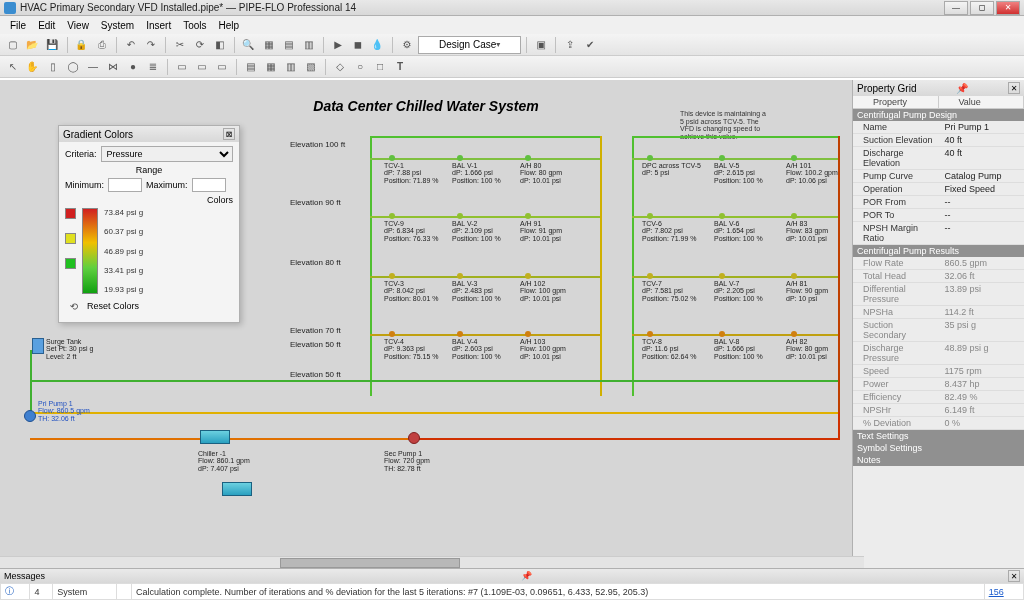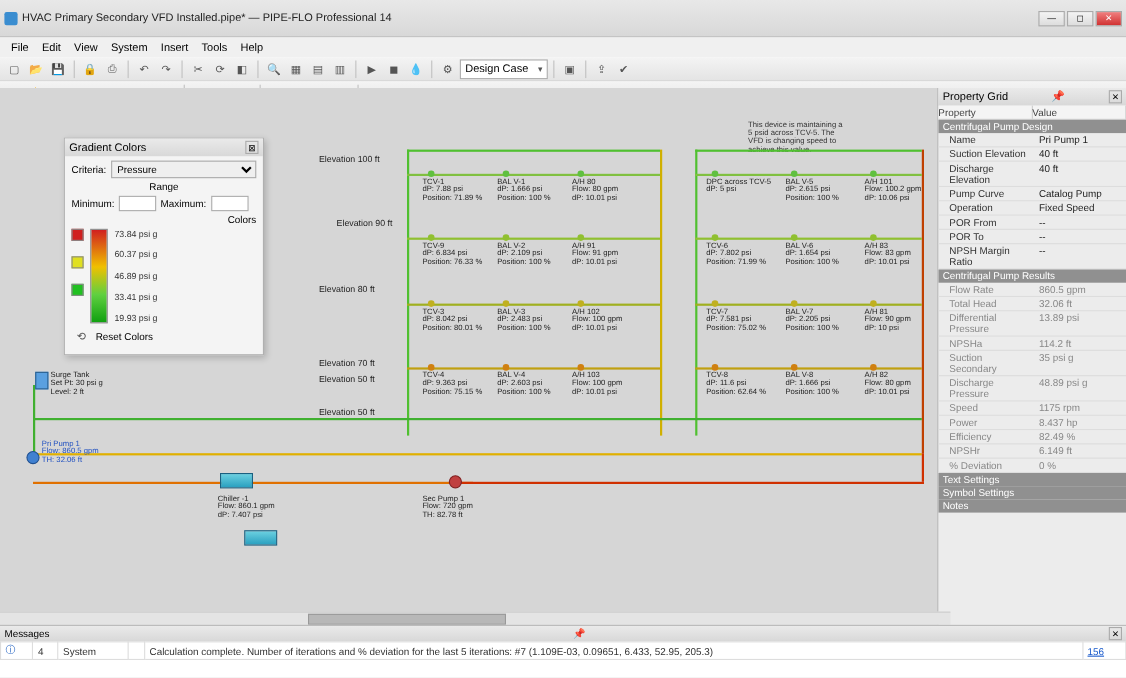--- a/index.html
+++ b/index.html
@@ -1,34 +1,34 @@
 <!DOCTYPE html>
 <html><head>
 <meta charset="utf-8">
 <style>
 * { margin: 0; padding: 0; box-sizing: border-box; font-family: "Segoe UI", Tahoma, sans-serif; }
 body { width: 1024px; height: 616px; background: #fff; overflow: hidden; font-size: 11px; position: relative; }
 
 
-.titlebar { height: 34px; background: linear-gradient(#e8e8e8,#d8d8d8); display: flex; align-items: center; padding: 0 4px; border-bottom: 1px solid #b0b0b0; }
+.titlebar { height: 16px; background: linear-gradient(#e8e8e8,#d8d8d8); display: flex; align-items: center; padding: 0 4px; border-bottom: 1px solid #b0b0b0; }
 .titlebar .icon { width: 12px; height: 12px; background: #3a8dd0; margin-right: 4px; border-radius: 2px; }
 .titlebar .title { flex: 1; font-size: 10px; color: #222; }
 .winbtns { display: flex; gap: 2px; }
 .winbtn { width: 24px; height: 14px; background: linear-gradient(#f4f4f4,#ddd); border: 1px solid #aaa; display: flex; align-items: center; justify-content: center; font-size: 8px; }
 .winbtn.close { background: linear-gradient(#f08080,#d03030); color: #fff; }
 
 
 .menubar { height: 18px; background: #f0f0f0; display: flex; align-items: center; padding: 0 4px; font-size: 10px; }
 .menubar span { padding: 0 6px; cursor: default; }
 
 
 .toolbar { height: 22px; background: linear-gradient(#f4f4f4,#e4e4e4); border-bottom: 1px solid #ccc; display: flex; align-items: center; padding: 0 4px; gap: 2px; }
 .tbbtn { width: 18px; height: 18px; border: 1px solid transparent; display: inline-flex; align-items: center; justify-content: center; font-size: 10px; color: #555; }
 .tbsep { width: 1px; height: 16px; background: #c0c0c0; margin: 0 3px; }
-.tbcombo { height: 18px; font-size: 10px; border: 1px solid #aaa; background: #fff; padding: 0 4px; min-width: 80px; display: inline-flex; align-items: center; }
+.tbcombo { height: 18px; font-size: 10px; border: 1px solid #aaa; background: #fff; padding: 0 20px; min-width: 80px; display: inline-flex; align-items: center; }
 .tbcombo::after { content: "▾"; margin-left: auto; font-size: 8px; color: #555; }
 
 
 .main { position: absolute; top: 80px; left: 0; right: 0; bottom: 48px; display: flex; }
 .canvas-wrap { flex: 1; background: #d6d6d6; position: relative; overflow: hidden; }
 .canvas-title { position: absolute; top: 18px; left: 50%; transform: translateX(-50%); font-weight: bold; font-style: italic; font-size: 14px; color: #000; }
 .canvas-note { position: absolute; top: 30px; left: 680px; font-size: 7px; color: #333; width: 90px; line-height: 1.1; }
 
 
 .hline { position: absolute; height: 2px; }
@@ -52,21 +52,21 @@
 .gpanel select, .gpanel input { font-size: 9px; padding: 1px; border: 1px solid #aaa; }
 .swatch { width: 11px; height: 11px; border: 1px solid #888; }
 .gradbar { width: 16px; height: 86px; background: linear-gradient(to bottom, #d02020 0%, #f0c000 40%, #60d040 70%, #10a010 100%); border: 1px solid #888; }
 .gvals { display: flex; flex-direction: column; justify-content: space-between; height: 86px; font-size: 8px; color: #333; }
 
 
 .propgrid { width: 172px; background: #ececec; border-left: 1px solid #b0b0b0; font-size: 9px; overflow: auto; }
 .propgrid .hdr { background: linear-gradient(#eaeaea,#d8d8d8); padding: 2px 4px; font-size: 10px; display: flex; align-items: center; }
 .propgrid .hdr .x { margin-left: auto; border: 1px solid #aaa; width: 12px; height: 12px; display: flex; align-items: center; justify-content: center; font-size: 8px; }
 .propgrid .cols { display: flex; background: #f4f4f4; border-bottom: 1px solid #ccc; }
-.propgrid .cols span { flex: 1; padding: 1px 0; border-right: 1px solid #ccc; color: #444; }
+.propgrid .cols span { flex: 1; padding: 1px 20px; border-right: 1px solid #ccc; color: #444; }
 .pgrp { background: #909090; color: #fff; padding: 1px 4px; font-size: 9px; }
 .prow { display: flex; border-bottom: 1px solid #ddd; }
 .prow .pk { flex: 1; padding: 1px 2px 1px 10px; color: #333; }
 .prow .pv { flex: 1; padding: 1px 4px; color: #222; }
 .prow.dim .pk, .prow.dim .pv { color: #888; }
 
 
 .messages { position: absolute; left: 0; right: 0; bottom: 0; height: 48px; background: #fff; border-top: 1px solid #b0b0b0; font-size: 9px; }
 .messages .mhdr { background: linear-gradient(#eaeaea,#d8d8d8); padding: 1px 4px; display: flex; align-items: center; }
 .messages .mhdr .x { margin-left: auto; border: 1px solid #aaa; width: 12px; height: 12px; display: flex; align-items: center; justify-content: center; font-size: 8px; }
@@ -160,24 +160,25 @@
   <div class="tbbtn">◇</div>
   <div class="tbbtn">○</div>
   <div class="tbbtn">□</div>
   <div class="tbbtn">
       <b>T</b>
     </div>
 </div>
 
 <div class="main">
   <div class="canvas-wrap">
+    <div class="canvas-title">Data Center Chilled Water System</div>
     <div class="canvas-note">This device is maintaining a 5 psid across TCV-5. The VFD is changing speed to achieve this value.</div>
 
     <div class="elabel" style="left:290px;top:60px">Elevation 100 ft</div>
-    <div class="elabel" style="left:306px;top:118px">Elevation 90 ft</div>
+    <div class="elabel" style="left:290px;top:118px">Elevation 90 ft</div>
     <div class="elabel" style="left:290px;top:178px">Elevation 80 ft</div>
     <div class="elabel" style="left:290px;top:246px">Elevation 70 ft</div>
     <div class="elabel" style="left:290px;top:260px">Elevation 50 ft</div>
     <div class="elabel" style="left:290px;top:290px">Elevation 50 ft</div>
 
     <div class="vline" style="left:370px;top:56px;height:260px;background:#50c030"></div>
     <div class="vline" style="left:600px;top:56px;height:260px;background:#d0b000"></div>
     <div class="vline" style="left:632px;top:56px;height:260px;background:#50c030"></div>
     <div class="vline" style="left:838px;top:56px;height:276px;background:#c04000"></div>
     <div class="hline" style="left:370px;top:56px;width:230px;background:#50c030"></div>

